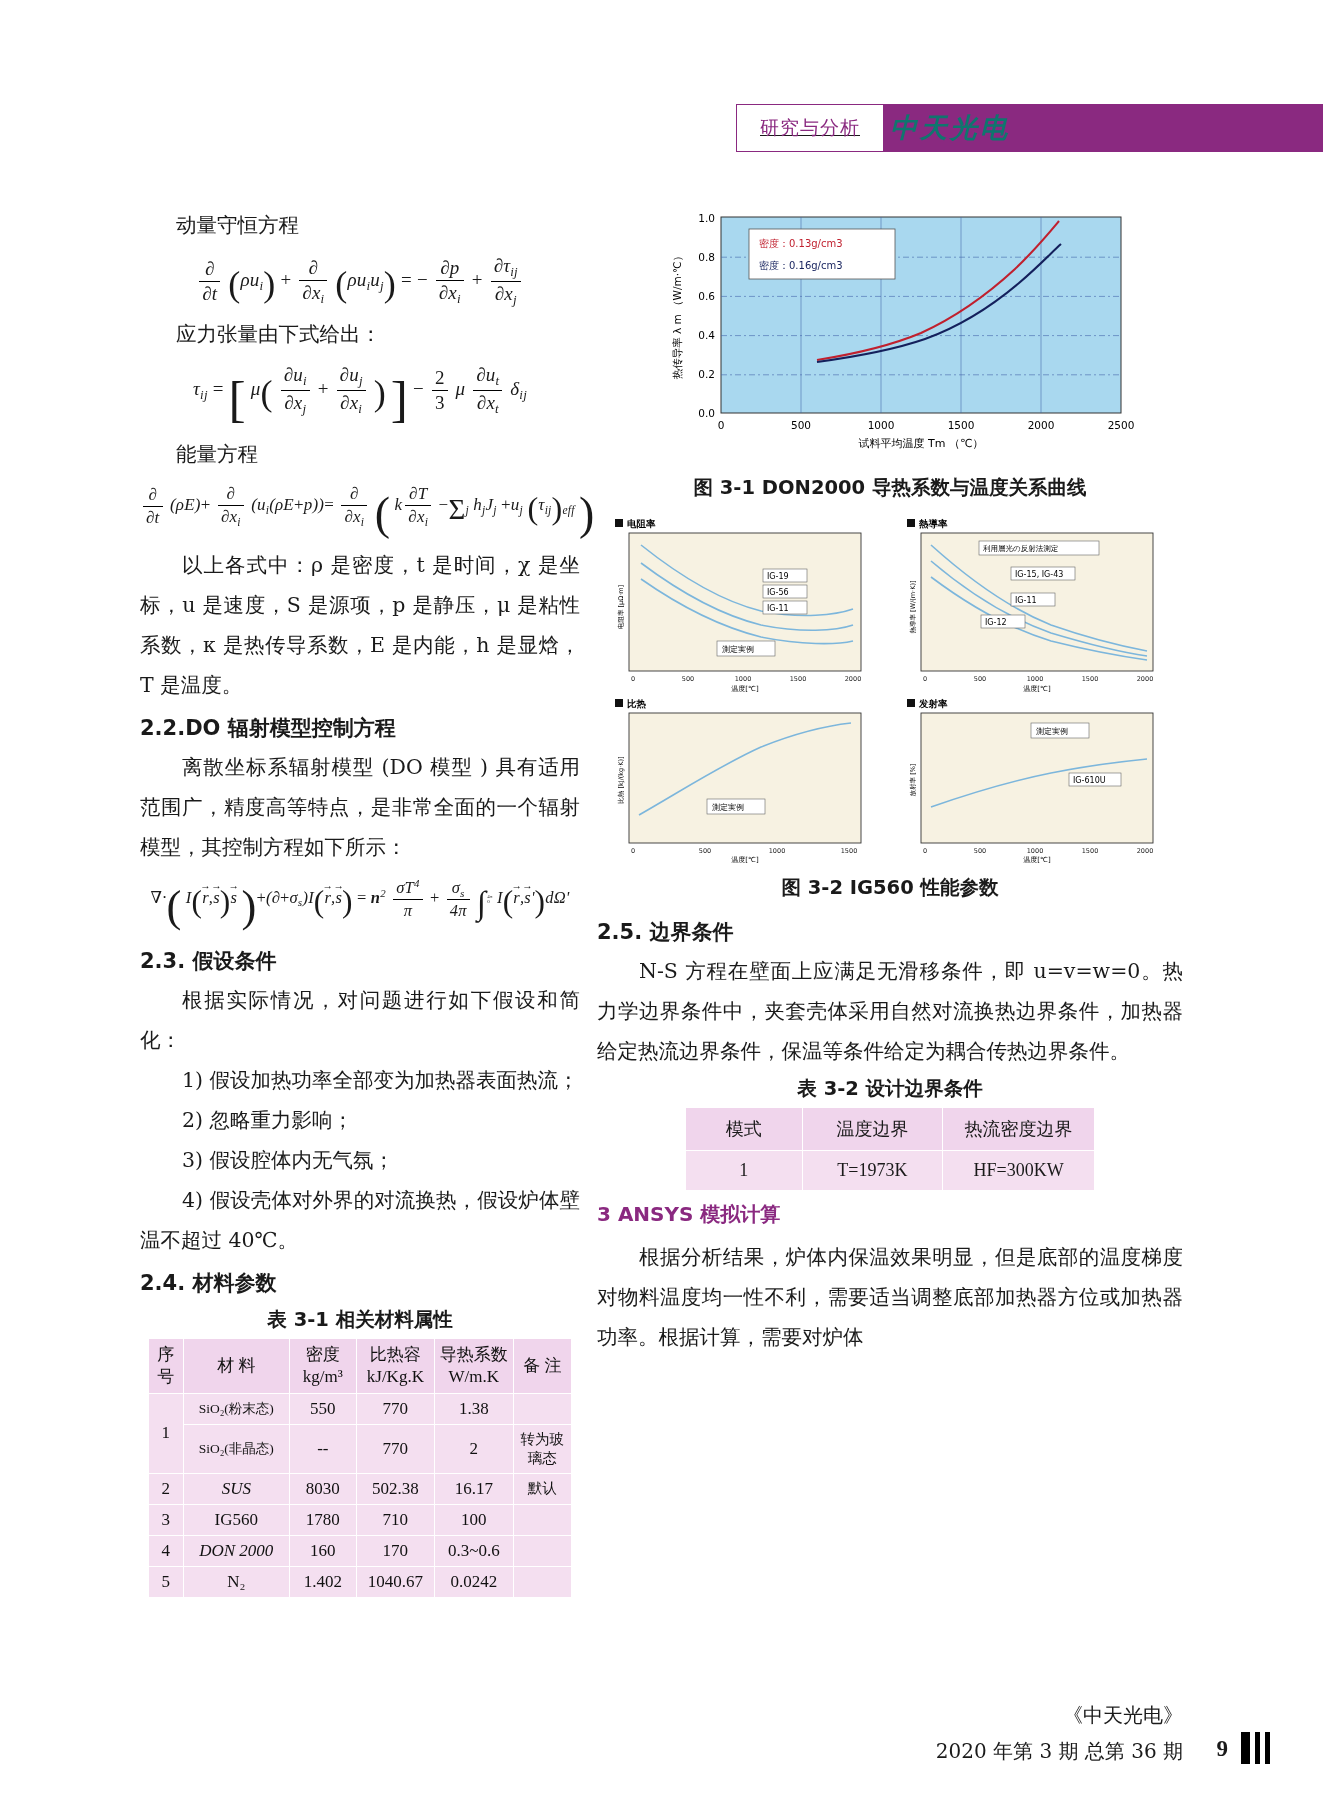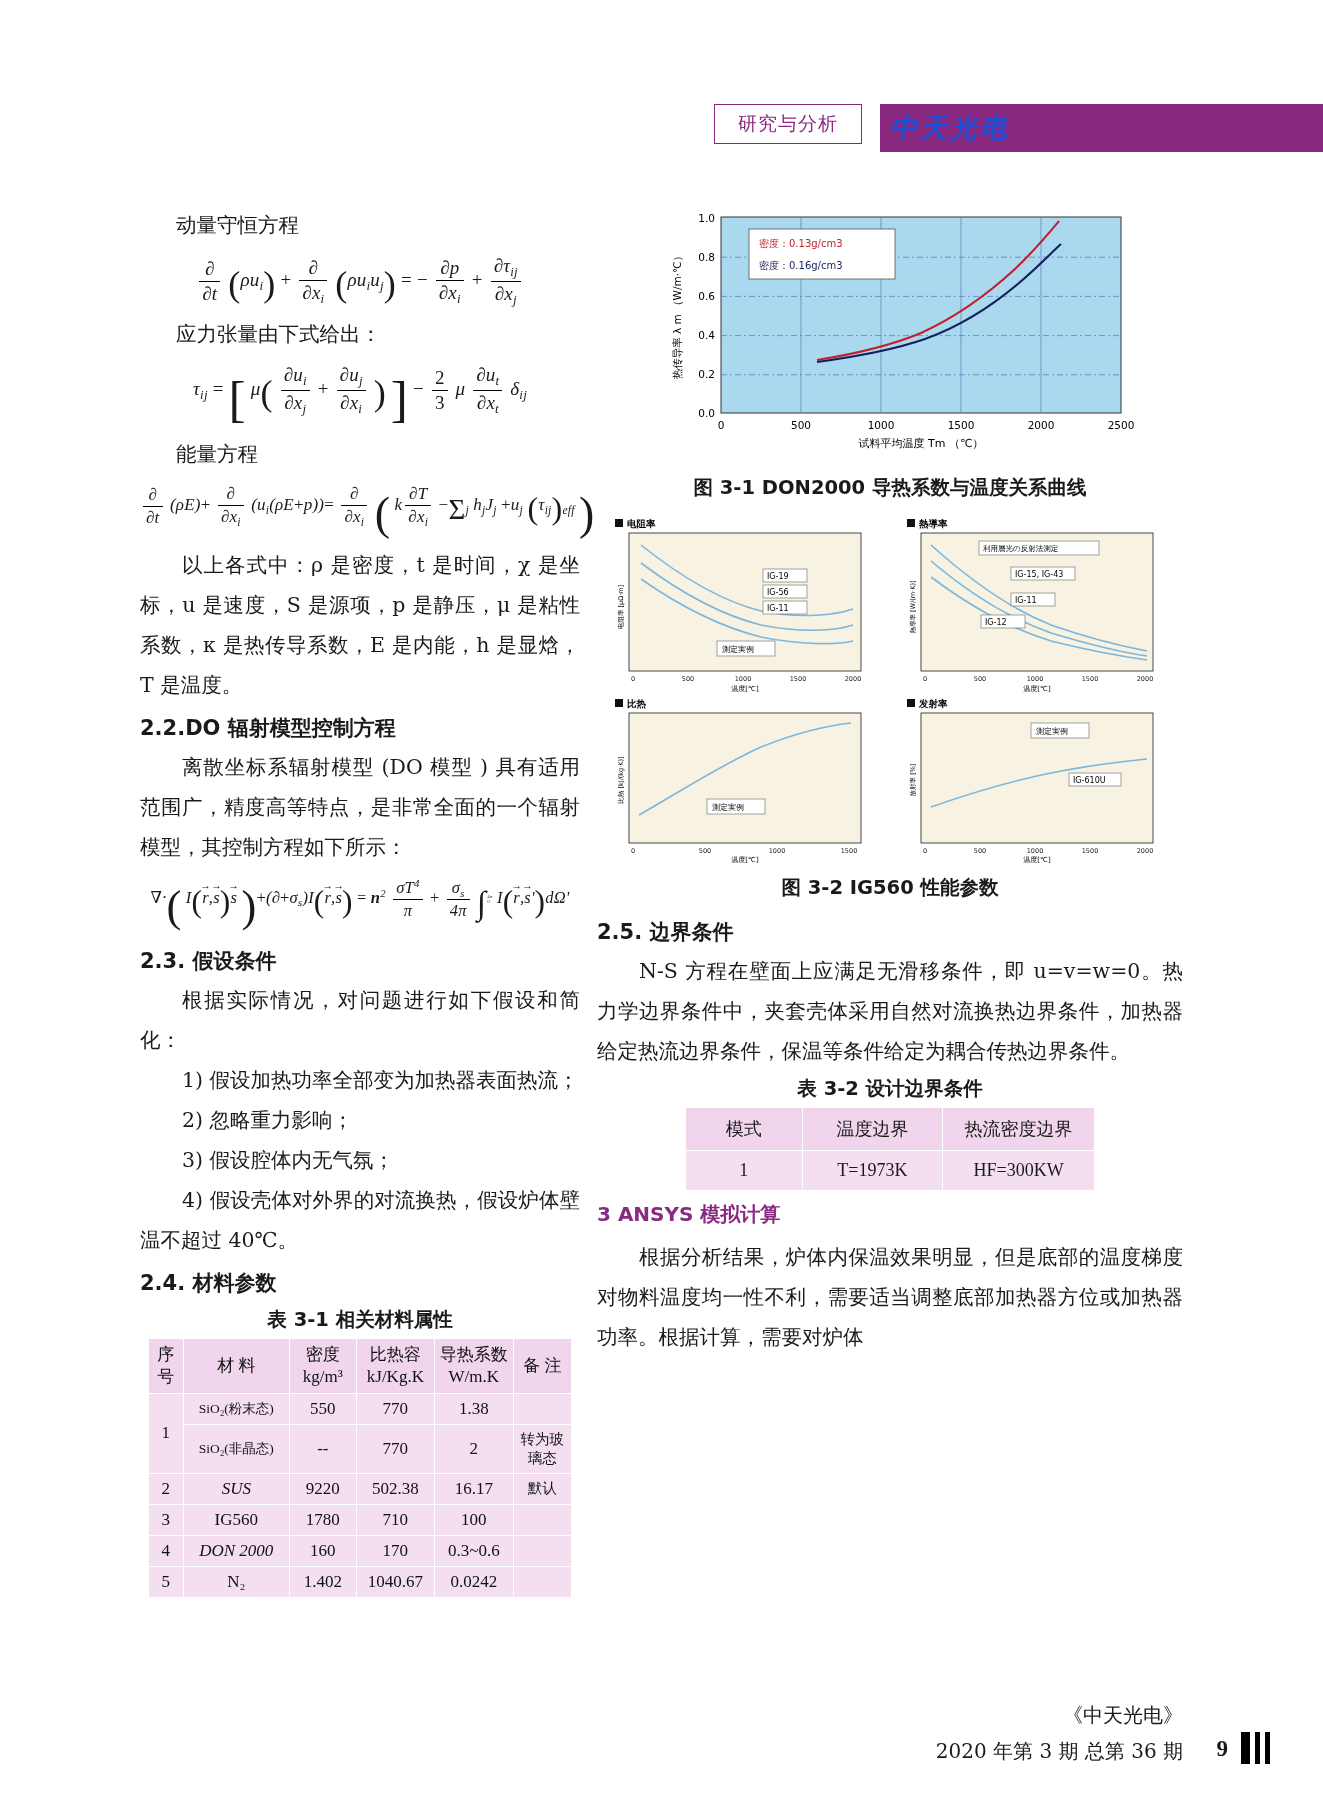--- a/index.html
+++ b/index.html
@@ -3,27 +3,27 @@
 <meta charset="utf-8">
 <style>
   html,body{margin:0;padding:0;background:#fff;}
   body{width:1323px;height:1796px;position:relative;
        font-family:"Liberation Serif","DejaVu Serif",serif;color:#1a1a1a;}
   .page{position:absolute;inset:0;}
 
   
   .hdr{position:absolute;left:700px;top:104px;width:623px;height:48px;}
   .hdr-bar{position:absolute;left:180px;top:0;right:0;height:48px;background:#8a2980;}
-  .hdr-tab{position:absolute;left:14px;top:0;width:148px;height:40px;
+  .hdr-tab{position:absolute;left:36px;top:0;width:148px;height:48px;
            border:1.6px solid #8a2980;background:#fff;box-sizing:border-box;
-           display:flex;align-items:center;justify-content:center;}
+           display:flex;align-items:center;justify-content:center;text-decoration:underline;}
   .hdr-tab span{font-family:"DejaVu Sans","Liberation Sans",sans-serif;
                 font-size:19px;color:#8a2980;letter-spacing:1px;}
   .hdr-logo{position:absolute;left:190px;top:0;height:48px;display:flex;align-items:center;}
-  .hdr-logo span{font-family:"DejaVu Serif",serif;font-size:27px;color:#1d4ed8;
+  .hdr-logo span{font-family:"DejaVu Serif",serif;font-size:27px;color:#0f766e;
                  font-weight:700;font-style:italic;letter-spacing:3px;}
 
   
   .colL{position:absolute;left:140px;top:205px;width:440px;}
   .colR{position:absolute;left:597px;top:205px;width:586px;}
 
   p,h3,div.t{margin:0;}
   .body-t{font-size:20.5px;line-height:40px;text-align:justify;
           font-family:"DejaVu Serif","Liberation Serif",serif;}
   .indent{text-indent:42px;}
@@ -220,21 +220,21 @@
         <tr>
           <td class="sm">SiO₂(非晶态)</td>
           <td>--</td>
           <td>770</td>
           <td>2</td>
           <td class="rem">转为玻璃态</td>
         </tr>
         <tr>
           <td>2</td>
           <td style="font-style:italic">SUS</td>
-          <td>9220</td>
+          <td>8030</td>
           <td>502.38</td>
           <td>16.17</td>
           <td class="rem">默认</td>
         </tr>
         <tr>
           <td>3</td>
           <td>IG560</td>
           <td>1780</td>
           <td>710</td>
           <td>100</td>

